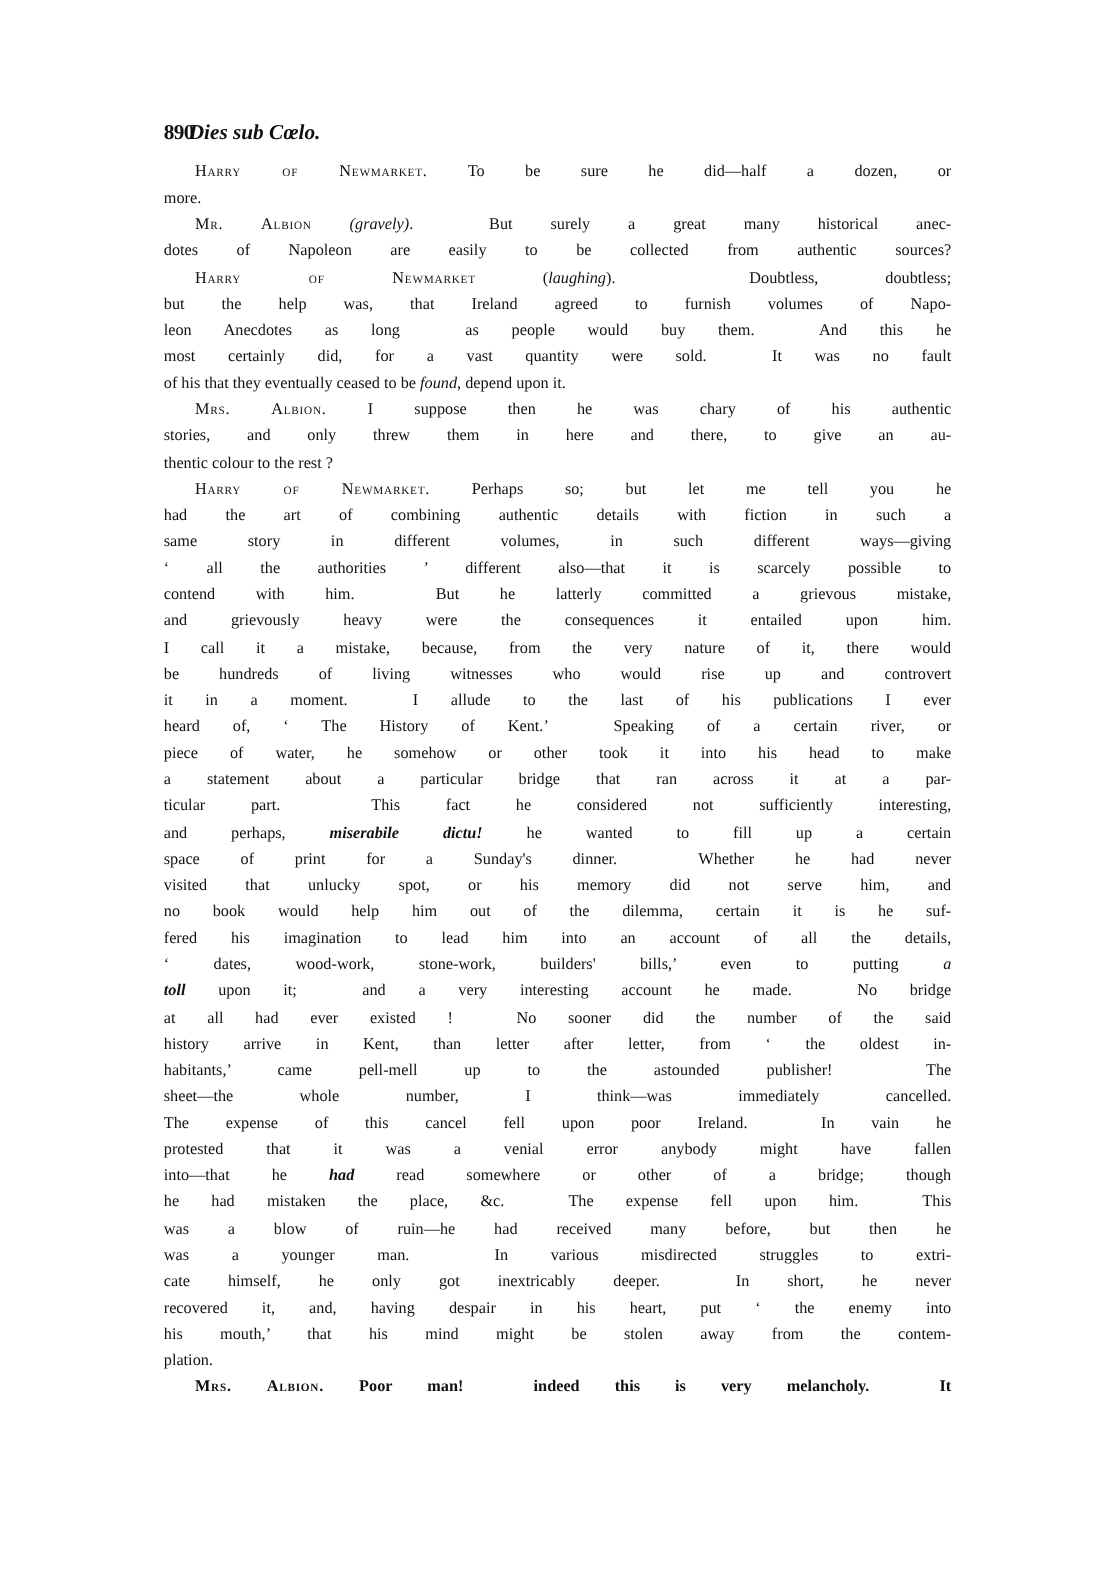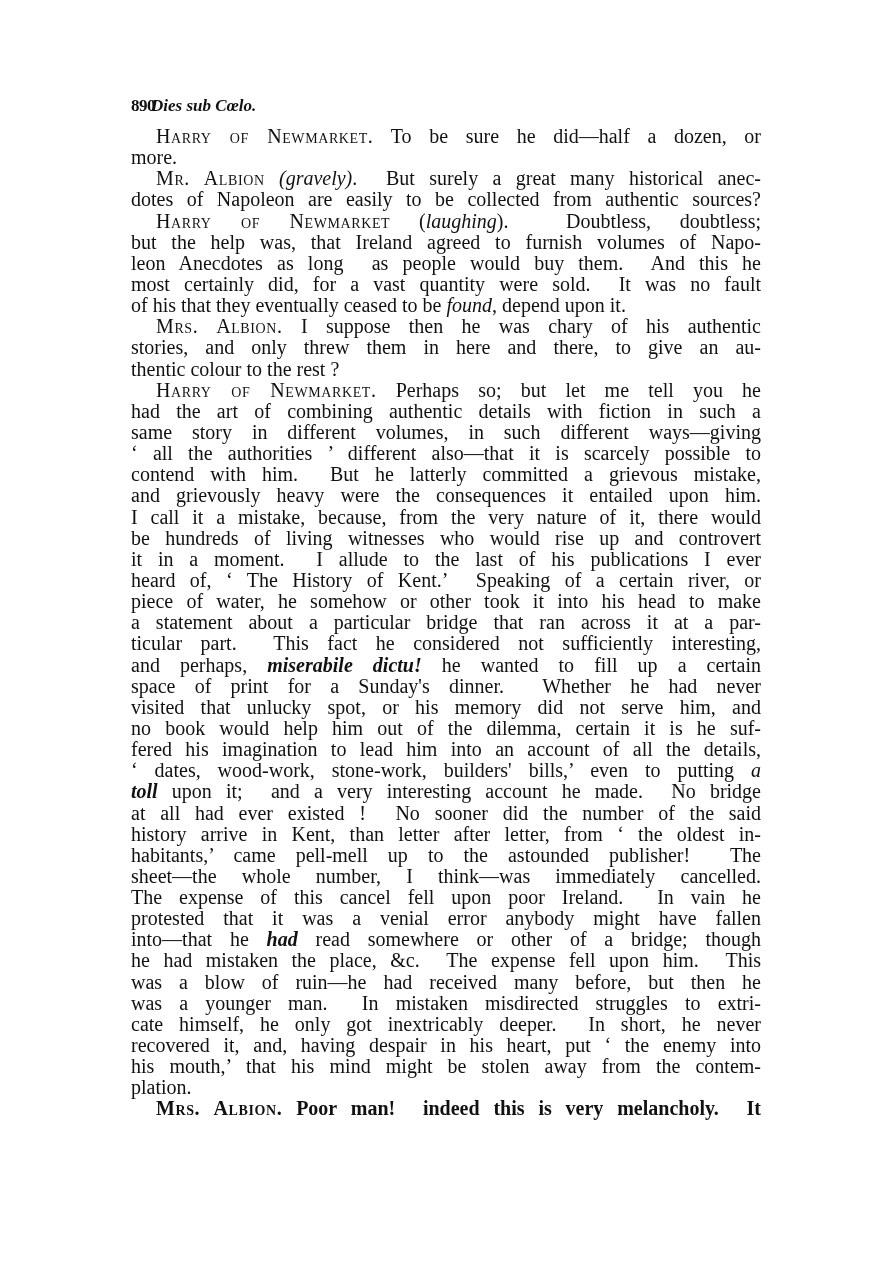--- a/index.html
+++ b/index.html
@@ -41,21 +41,21 @@
       right: 0;
       top: 0;
       text-align: left;
       font-style: italic;
       font-weight: 900;
       font-size: 17px;
       padding-left: 20px;
     }
     .body-text {
       margin-top: 4px;
-      font-size: 20px;
+      font-size: 13px;
       line-height: 21.15px;
     }
     .line {
       display: block;
       height: 21.15px;
       white-space: nowrap;
       text-align: justify;
       text-align-last: justify;
       overflow: visible;
     }
@@ -116,20 +116,20 @@
       <div class="line"><span class="it bold">toll</span><span> upon it;  and a very interesting account he made.  No bridge</span></div>
       <div class="line"><span>at all had ever existed !  No sooner did the number of the said</span></div>
       <div class="line"><span>history arrive in Kent, than letter after letter, from ‘ the oldest in-</span></div>
       <div class="line"><span>habitants,’ came pell-mell up to the astounded publisher!  The</span></div>
       <div class="line"><span>sheet—the whole number, I think—was immediately cancelled.</span></div>
       <div class="line"><span>The expense of this cancel fell upon poor Ireland.  In vain he</span></div>
       <div class="line"><span>protested that it was a venial error anybody might have fallen</span></div>
       <div class="line"><span>into—that he </span><span class="it bold">had</span><span> read somewhere or other of a bridge; though</span></div>
       <div class="line"><span>he had mistaken the place, &amp;c.  The expense fell upon him.  This</span></div>
       <div class="line"><span>was a blow of ruin—he had received many before, but then he</span></div>
-      <div class="line"><span>was a younger man.  In mistaken misdirected struggles to extri-</span></div>
+      <div class="line"><span>was a younger man.  In various misdirected struggles to extri-</span></div>
       <div class="line"><span>cate himself, he only got inextricably deeper.  In short, he never</span></div>
       <div class="line"><span>recovered it, and, having despair in his heart, put ‘ the enemy into</span></div>
       <div class="line"><span>his mouth,’ that his mind might be stolen away from the contem-</span></div>
       <div class="line last"><span>plation.</span></div>
       <div class="line indent"><span class="sc bold">Mrs. Albion.</span><span class="bold"> Poor man!  indeed this is very melancholy.  It</span></div>
     </div>
 </div>
 
 </body></html>

